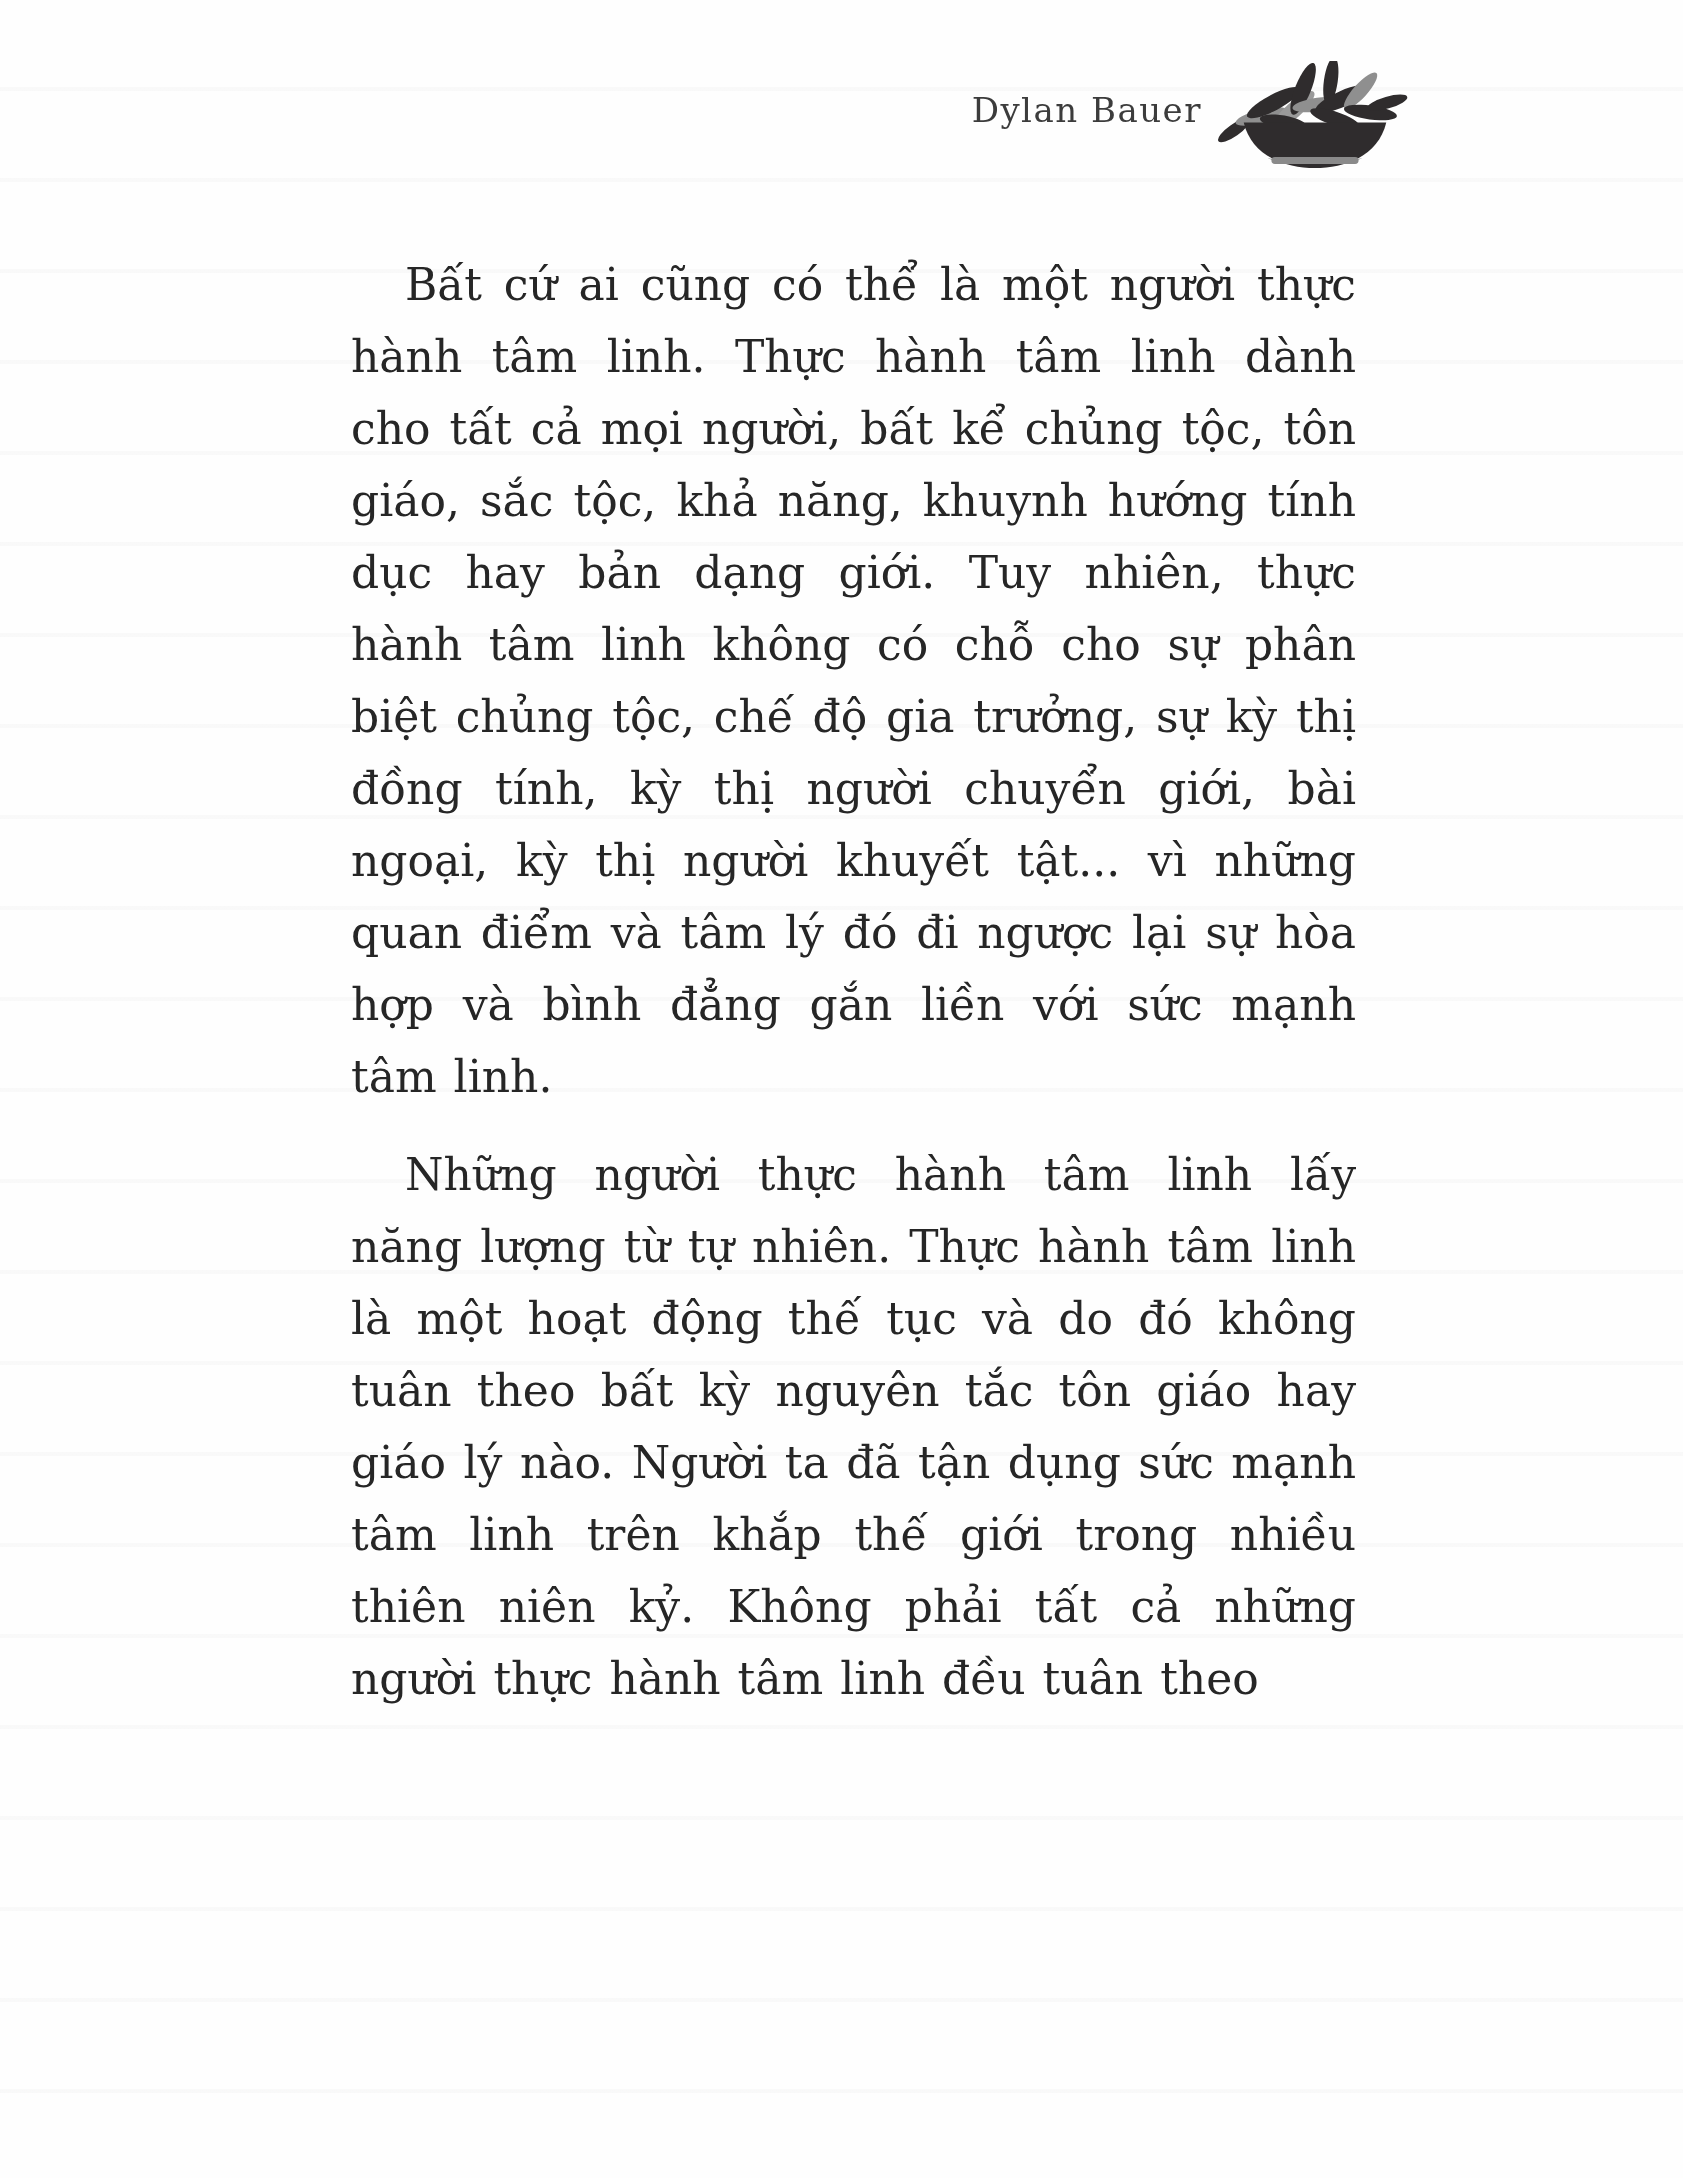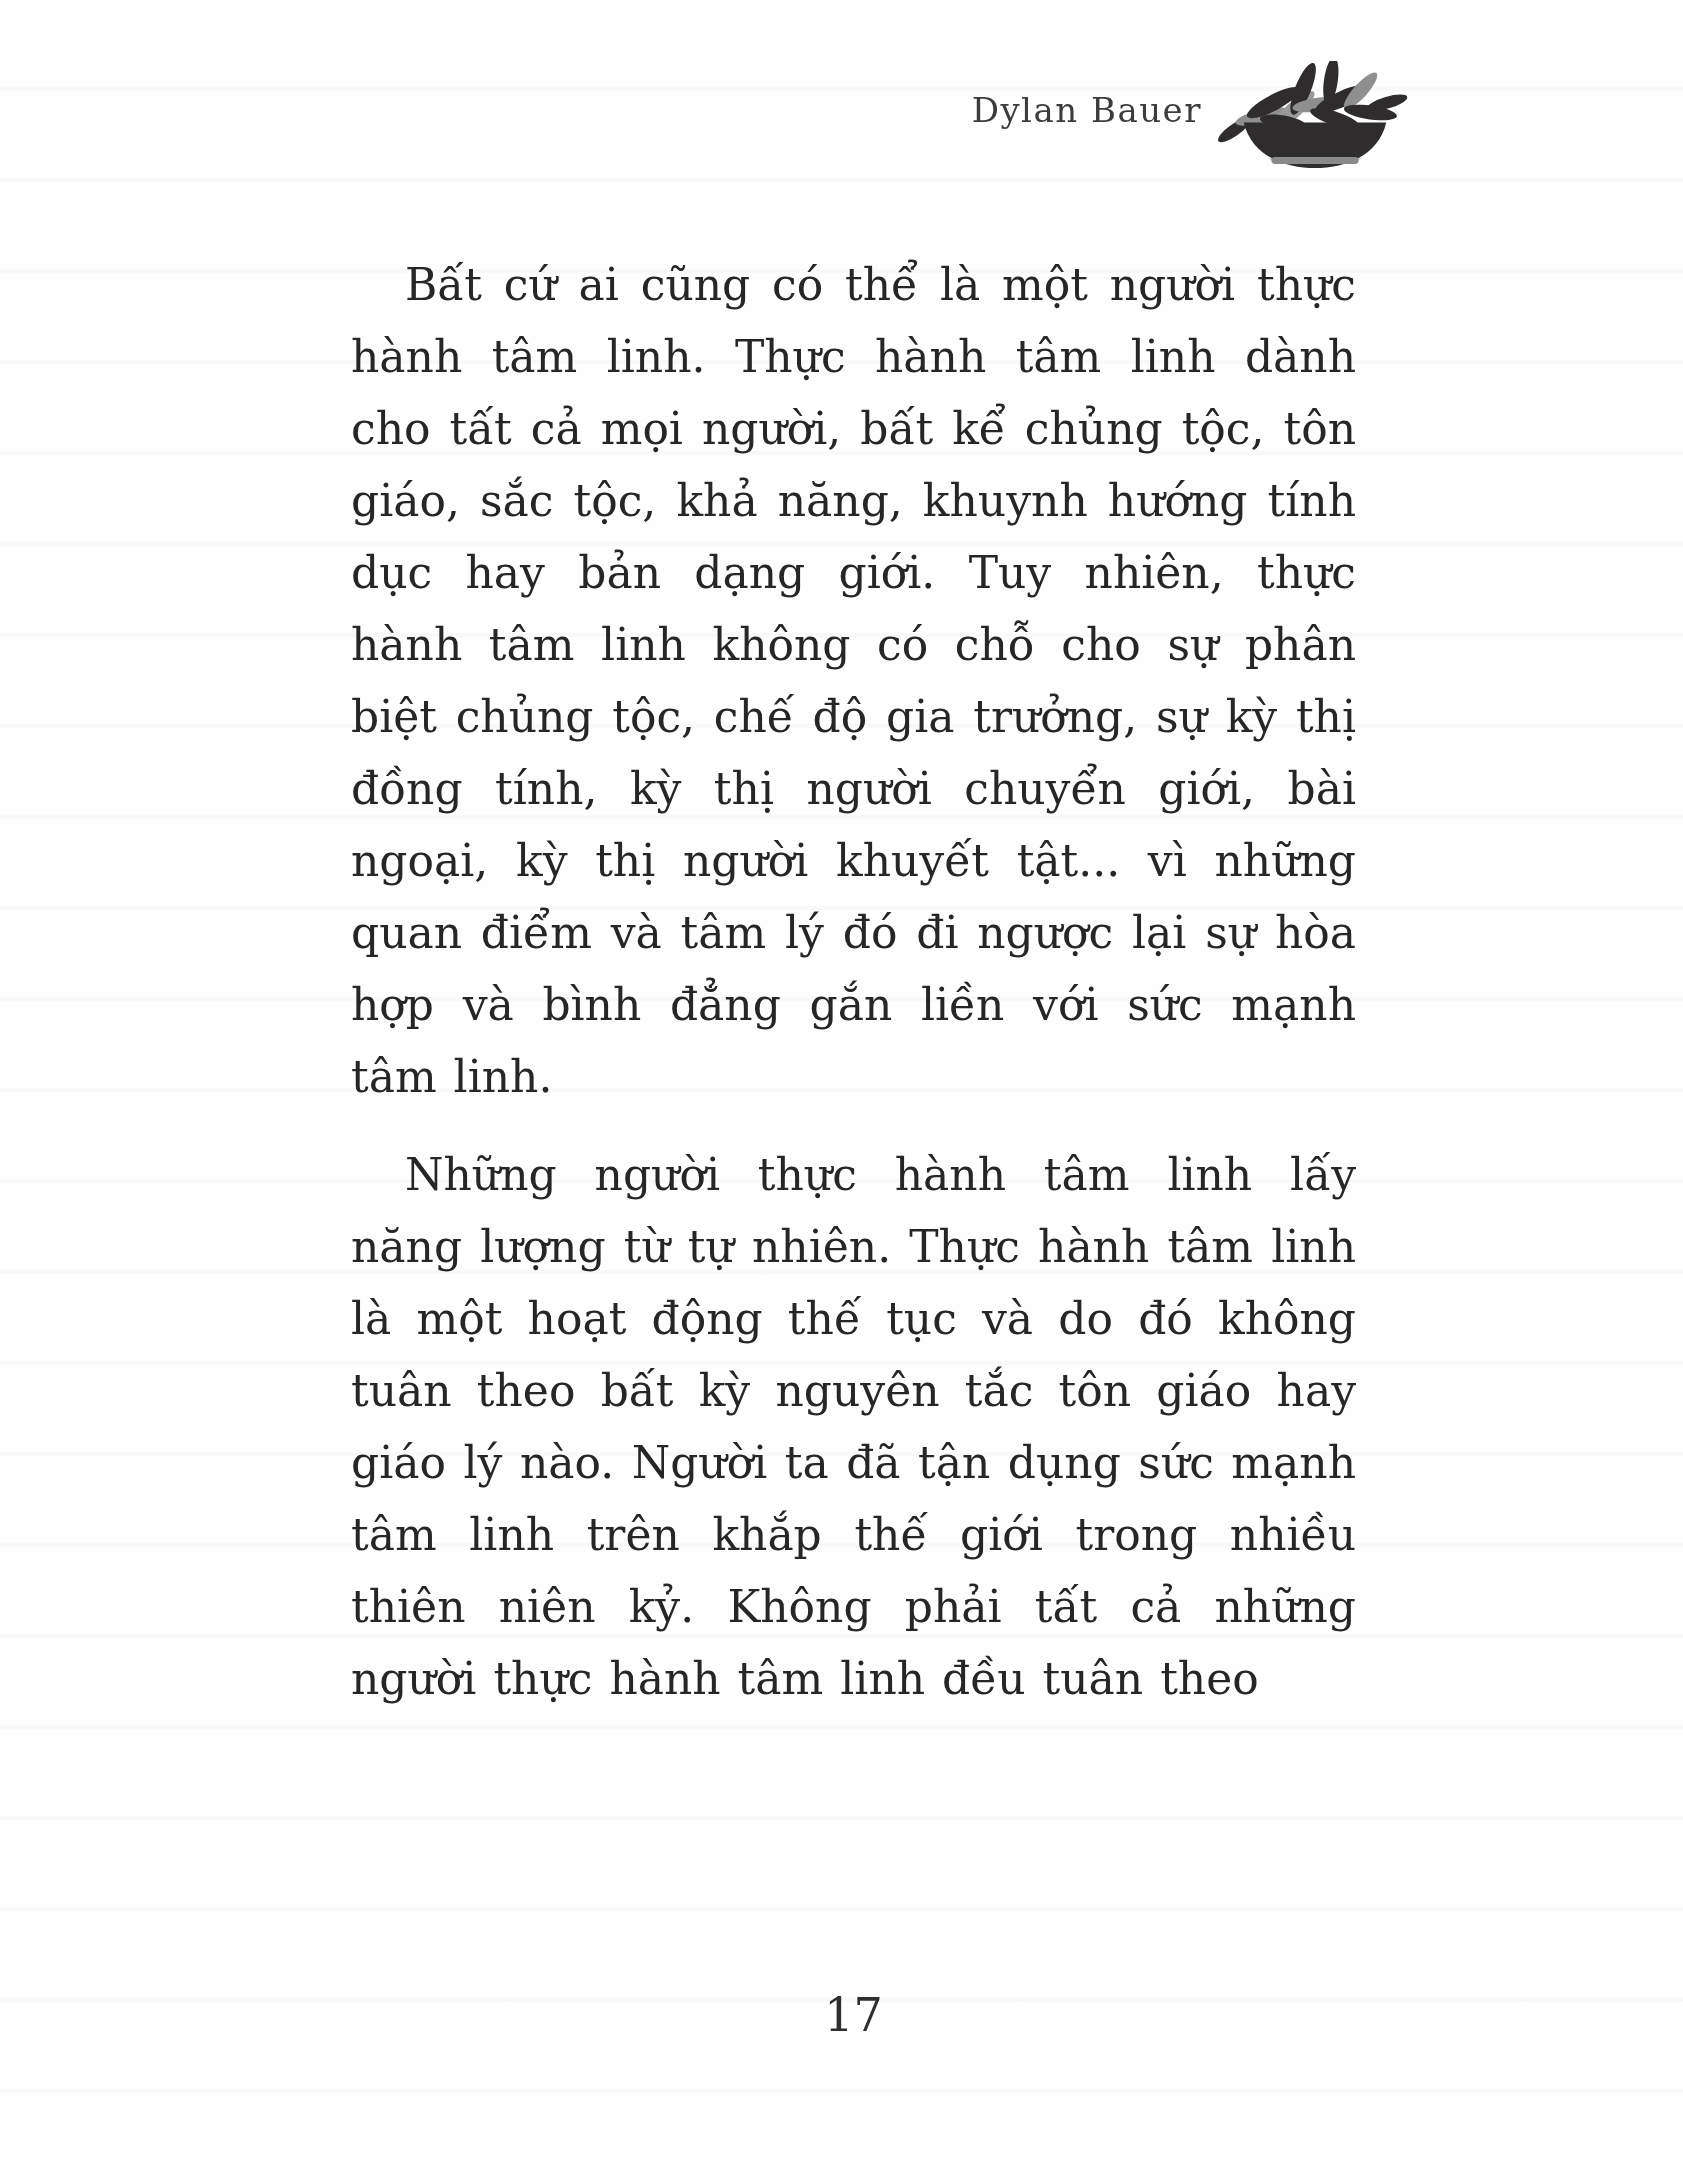--- a/index.html
+++ b/index.html
@@ -110,18 +110,15 @@
       <path d="M52,98 C68,106 132,106 148,98 C132,102 68,102 52,98 Z" fill="#8a8a8a"></path>
       <rect x="56" y="97" width="88" height="7" rx="3.5" fill="#8a8a8a"></rect>
     </svg>
   </header>
 
   <main class="text-block">
     <p class="para indent">Bất cứ ai cũng có thể là một người thực hành tâm linh. Thực hành tâm linh dành cho tất cả mọi người, bất kể chủng tộc, tôn giáo, sắc tộc, khả năng, khuynh hướng tính dục hay bản dạng giới. Tuy nhiên, thực hành tâm linh không có chỗ cho sự phân biệt chủng tộc, chế độ gia trưởng, sự kỳ thị đồng tính, kỳ thị người chuyển giới, bài ngoại, kỳ thị người khuyết tật... vì những quan điểm và tâm lý đó đi ngược lại sự hòa hợp và bình đẳng gắn liền với sức mạnh tâm linh.</p>
     <p class="para indent">Những người thực hành tâm linh lấy năng lượng từ tự nhiên. Thực hành tâm linh là một hoạt động thế tục và do đó không tuân theo bất kỳ nguyên tắc tôn giáo hay giáo lý nào. Người ta đã tận dụng sức mạnh tâm linh trên khắp thế giới trong nhiều thiên niên kỷ. Không phải tất cả những người thực hành tâm linh đều tuân theo</p>
   </main>
 
-  <footer class="footer">
-    <span class="page-number">17</span>
-  </footer>
 
 </div>
 
 
 </body></html>

